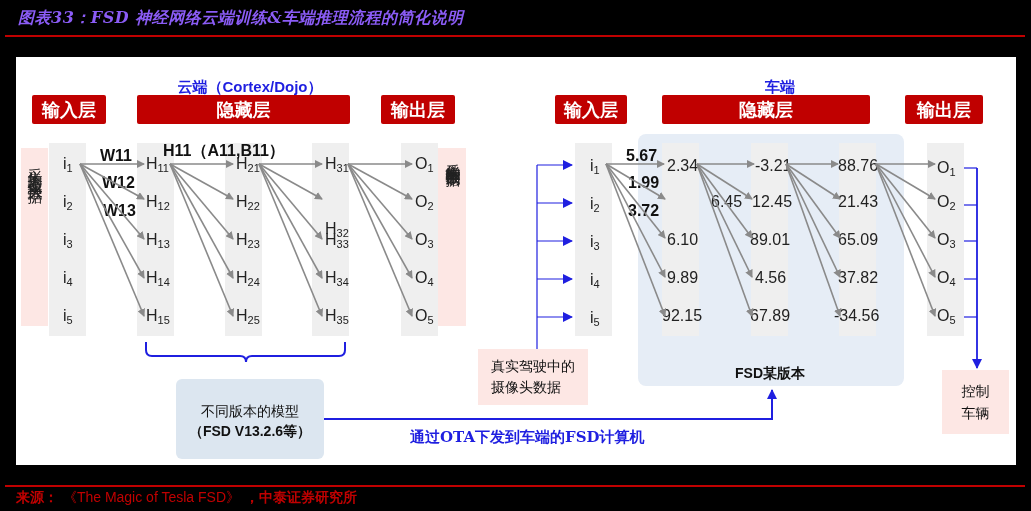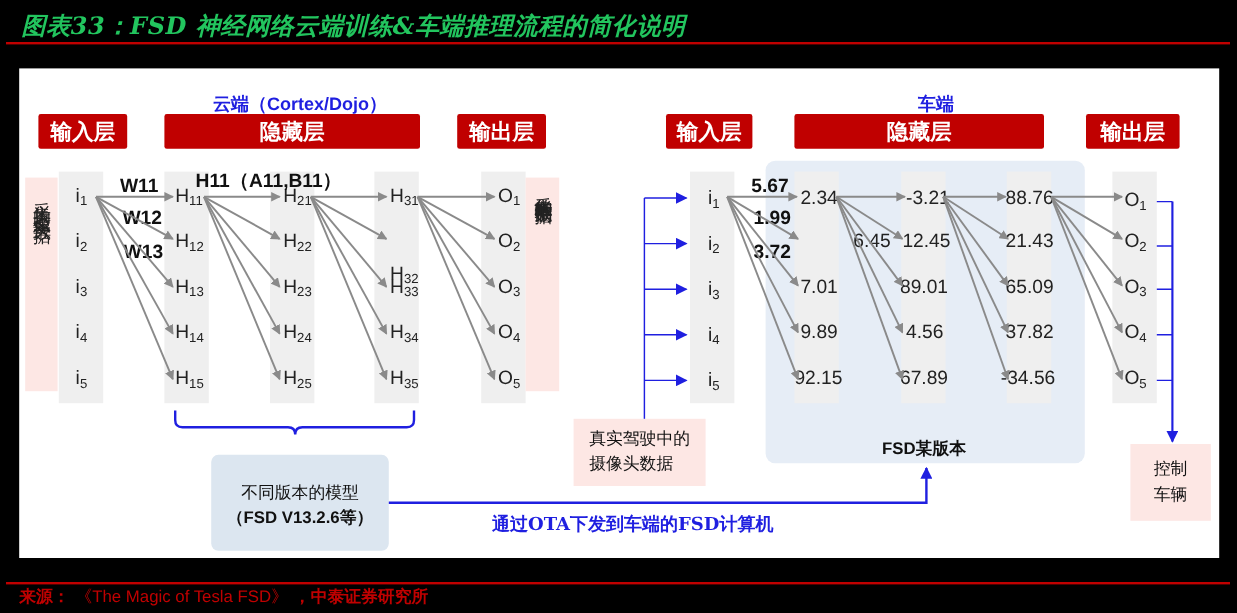--- a/index.html
+++ b/index.html
@@ -1,18 +1,18 @@
 <!DOCTYPE html>
 <html><head>
 <meta charset="utf-8">
 <style>
   html, body { margin:0; padding:0; }
   body { width:1031px; height:511px; background:#000; position:relative; overflow:hidden;
          font-family:"Liberation Sans","DejaVu Sans",sans-serif; }
-  .title { position:absolute; left:18px; top:8px; color:#22c55e; font-size:20px; font-weight:bold; font-style:italic;
+  .title { position:absolute; left:18px; top:8px; color:#8b5cf6; font-size:16px; font-weight:bold; font-style:italic;
            font-family:"DejaVu Serif","Liberation Serif",serif; letter-spacing:0.5px; white-space:nowrap; }
   .rule { position:absolute; height:2px; background:#c00000; }
   .panel { position:absolute; left:16px; top:57px; width:1000px; height:408px; background:#fff; }
   .source { position:absolute; left:16px; top:489px; color:#c00000; font-size:14px; font-weight:bold; white-space:nowrap;
             font-family:"DejaVu Serif","Liberation Serif",serif; }
   .source .src-en { font-family:"Liberation Sans",sans-serif; font-weight:normal; }
   .abs { position:absolute; }
   .sec-title { color:#1f1fe0; font-size:15px; font-weight:bold; white-space:nowrap; text-align:center;margin-top:14px; }
   .layer-hdr { background:#c00000; color:#fff; font-weight:bold; font-size:18px; display:flex; align-items:center;
                justify-content:center; border-radius:2px; font-family:"DejaVu Serif","Liberation Serif",serif; }
@@ -111,21 +111,21 @@
 <div class="abs col" style="left:927px;top:143px;width:37px;height:193px;"></div>
 
 <div class="abs node" style="left:590px;top:157px;">i<sub>1</sub></div>
 <div class="abs node" style="left:590px;top:195px;">i<sub>2</sub></div>
 <div class="abs node" style="left:590px;top:233px;">i<sub>3</sub></div>
 <div class="abs node" style="left:590px;top:271px;">i<sub>4</sub></div>
 <div class="abs node" style="left:590px;top:309px;">i<sub>5</sub></div>
 
 <div class="abs num" style="left:667px;top:157px;">2.34</div>
 <div class="abs num" style="left:667px;top:193px;margin-left:44px;">6.45</div>
-<div class="abs num" style="left:667px;top:231px;">7.01</div>
+<div class="abs num" style="left:667px;top:231px;">6.10</div>
 <div class="abs num" style="left:667px;top:269px;">9.89</div>
 <div class="abs num" style="left:662px;top:307px;">92.15</div>
 
 <div class="abs num" style="left:755px;top:157px;">-3.21</div>
 <div class="abs num" style="left:752px;top:193px;">12.45</div>
 <div class="abs num" style="left:750px;top:231px;">89.01</div>
 <div class="abs num" style="left:755px;top:269px;">4.56</div>
 <div class="abs num" style="left:750px;top:307px;">67.89</div>
 
 <div class="abs num" style="left:838px;top:157px;">88.76</div>

